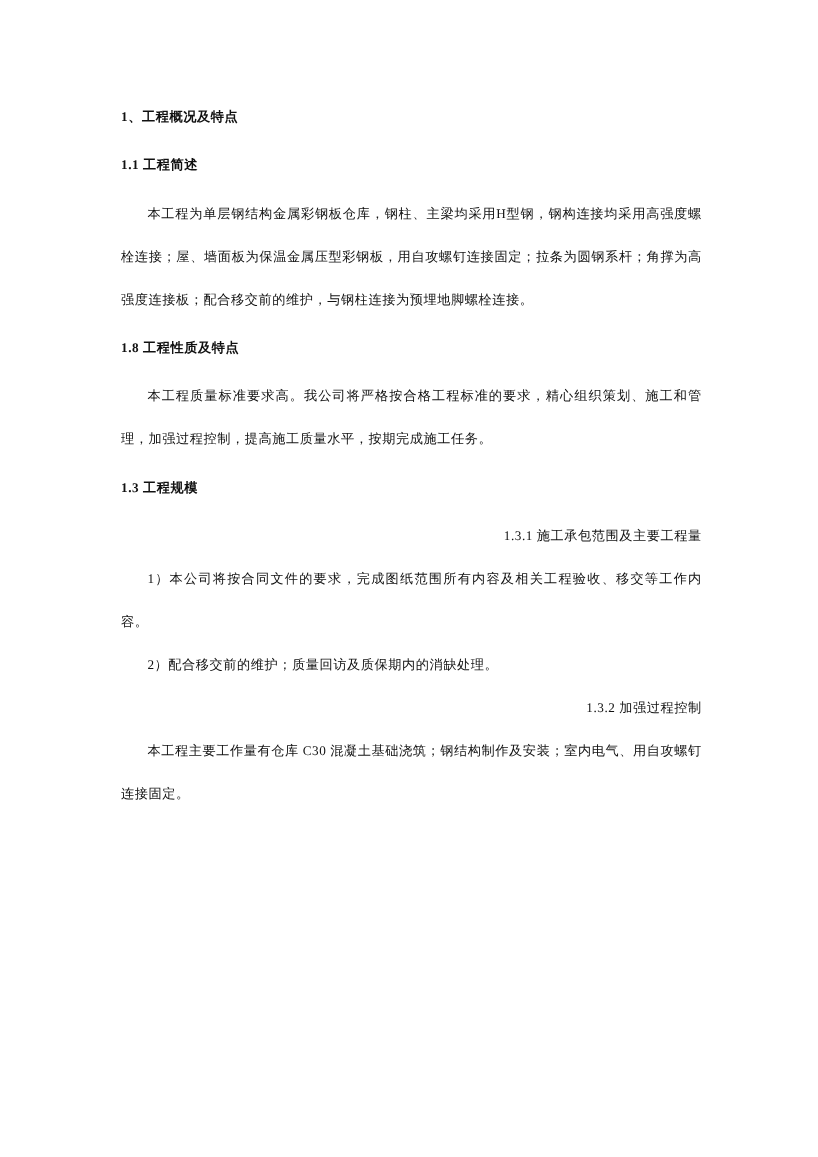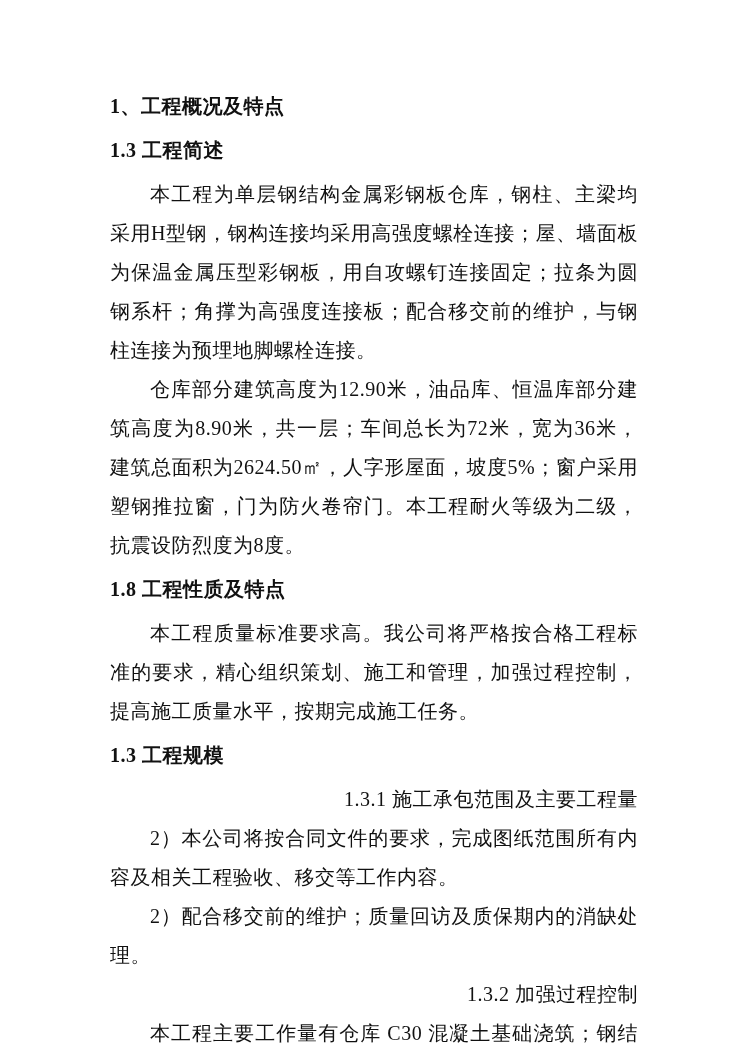--- a/index.html
+++ b/index.html
@@ -16,21 +16,21 @@
     box-sizing: border-box;
     font-family: "Liberation Serif", "DejaVu Serif", serif;
     color: #111111;
   }
   .content {
     box-sizing: border-box;
     padding: 82px 106px 0 110px;
   }
   .blk {
     margin: 0;
-    font-size: 20px;
+    font-size: 12px;
     line-height: 39px;
     text-align: justify;
     letter-spacing: 0.5px;
     word-break: break-all;
   }
   .h {
     font-weight: bold;
     margin-top: 5px;
     margin-bottom: 5px;
     text-align: left;
@@ -42,25 +42,24 @@
     text-indent: 0;
     text-align: right;
   }
 </style>
 </head>
 <body>
 
 <div class="page">
   <div class="content">
     <p class="blk h">1、工程概况及特点</p>
-    <p class="blk h">1.3 工程简述</p>
+    <p class="blk h">1.1 工程简述</p>
     <p class="blk indent">本工程为单层钢结构金属彩钢板仓库，钢柱、主梁均采用H型钢，钢构连接均采用高强度螺栓连接；屋、墙面板为保温金属压型彩钢板，用自攻螺钉连接固定；拉条为圆钢系杆；角撑为高强度连接板；配合移交前的维护，与钢柱连接为预埋地脚螺栓连接。</p>
-    <p class="blk indent">仓库部分建筑高度为12.90米，油品库、恒温库部分建筑高度为8.90米，共一层；车间总长为72米，宽为36米，建筑总面积为2624.50㎡，人字形屋面，坡度5%；窗户采用塑钢推拉窗，门为防火卷帘门。本工程耐火等级为二级，抗震设防烈度为8度。</p>
     <p class="blk h">1.8 工程性质及特点</p>
     <p class="blk indent">本工程质量标准要求高。我公司将严格按合格工程标准的要求，精心组织策划、施工和管理，加强过程控制，提高施工质量水平，按期完成施工任务。</p>
     <p class="blk h">1.3 工程规模</p>
     <p class="blk plain">1.3.1 施工承包范围及主要工程量</p>
-    <p class="blk indent">2）本公司将按合同文件的要求，完成图纸范围所有内容及相关工程验收、移交等工作内容。</p>
+    <p class="blk indent">1）本公司将按合同文件的要求，完成图纸范围所有内容及相关工程验收、移交等工作内容。</p>
     <p class="blk indent">2）配合移交前的维护；质量回访及质保期内的消缺处理。</p>
     <p class="blk plain">1.3.2 加强过程控制</p>
     <p class="blk indent">本工程主要工作量有仓库 C30 混凝土基础浇筑；钢结构制作及安装；室内电气、用自攻螺钉连接固定。</p>
   </div>
 </div>
 
 </body></html>

